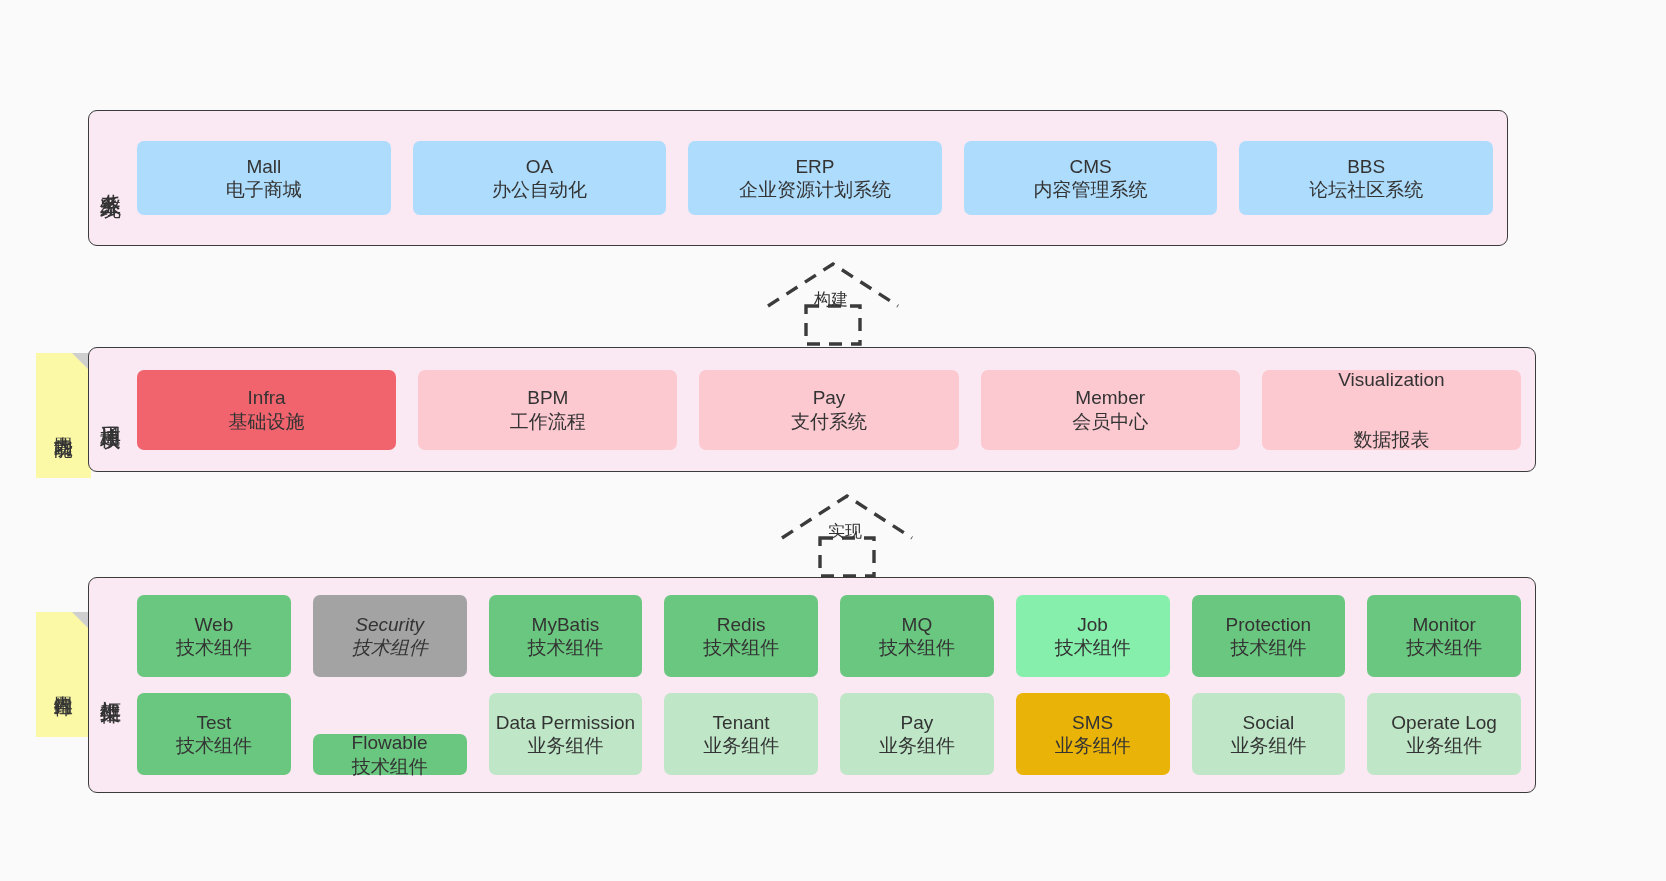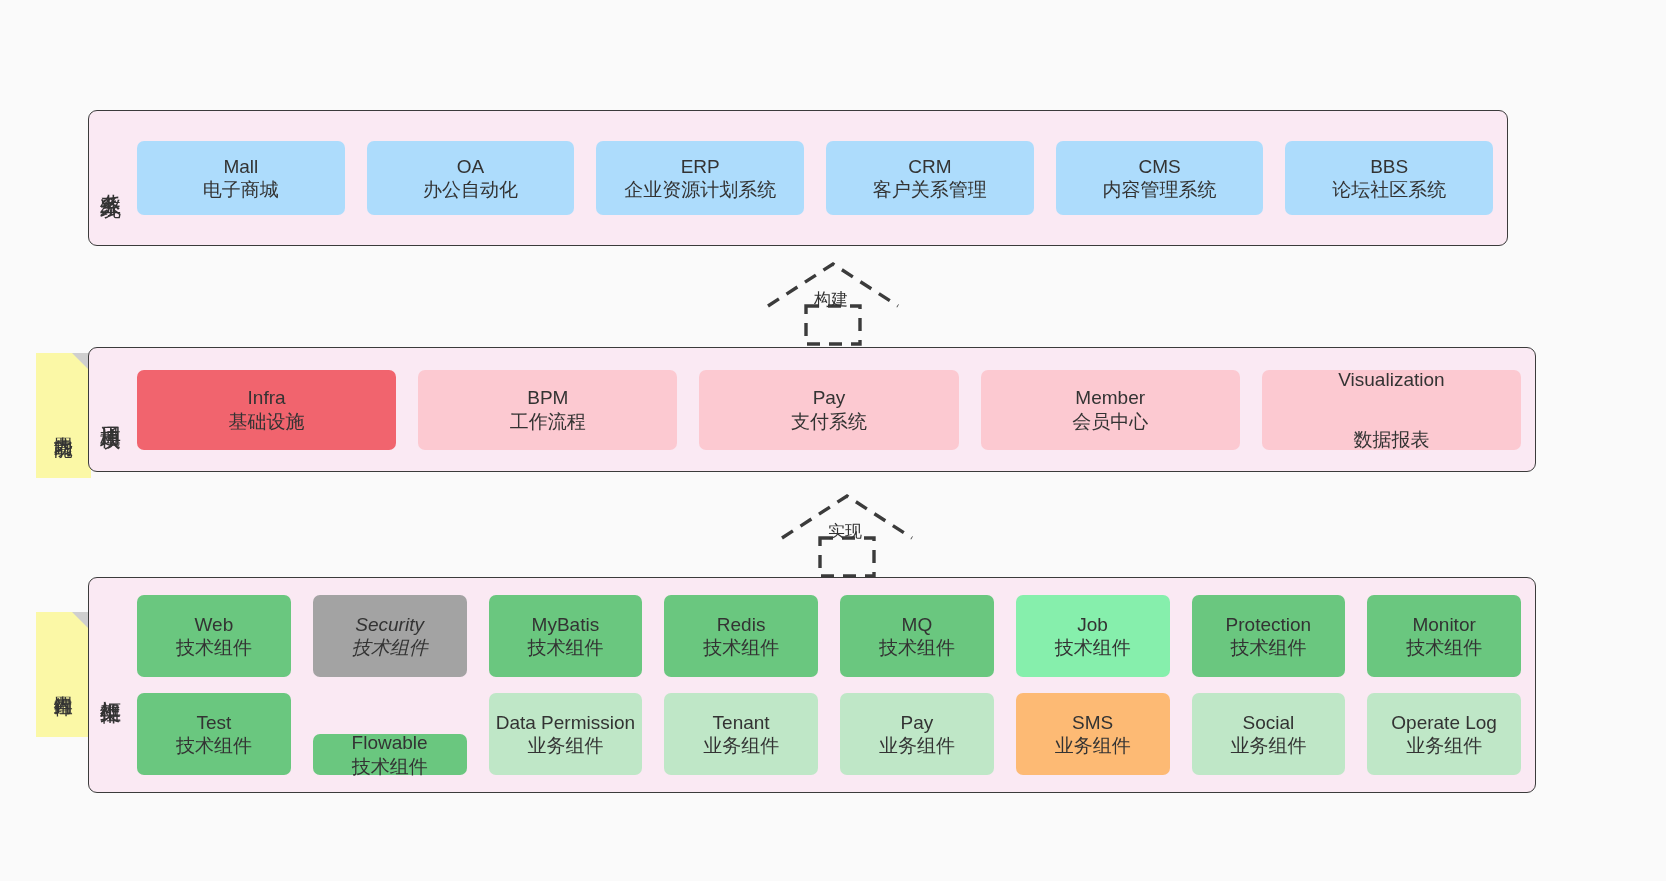--- a/index.html
+++ b/index.html
@@ -135,24 +135,20 @@
           </div>
           <div class="cell" style="background: rgb(173, 220, 252);">
             <span class="t1">OA</span>
             <span class="t2">办公自动化</span>
           </div>
           <div class="cell" style="background: rgb(173, 220, 252);">
             <span class="t1">ERP</span>
             <span class="t2">企业资源计划系统</span>
           </div>
           <div class="cell" style="background: rgb(173, 220, 252);">
-            <span class="t1">CRM</span>
-            <span class="t2">客户关系管理</span>
-          </div>
-          <div class="cell" style="background: rgb(173, 220, 252);">
             <span class="t1">CMS</span>
             <span class="t2">内容管理系统</span>
           </div>
           <div class="cell" style="background: rgb(173, 220, 252);">
             <span class="t1">BBS</span>
             <span class="t2">论坛社区系统</span>
           </div>
         </div>
       </div>
   </div>
@@ -260,21 +256,21 @@
             <span class="t2">业务组件</span>
           </div>
           <div class="cell" style="background: rgb(191, 231, 199);">
             <span class="t1">Tenant</span>
             <span class="t2">业务组件</span>
           </div>
           <div class="cell" style="background: rgb(191, 231, 199);">
             <span class="t1">Pay</span>
             <span class="t2">业务组件</span>
           </div>
-          <div class="cell" style="background: #fdba74;">
+          <div class="cell" style="background: #eab308;">
             <span class="t1">SMS</span>
             <span class="t2">业务组件</span>
           </div>
           <div class="cell" style="background: rgb(191, 231, 199);">
             <span class="t1">Social</span>
             <span class="t2">业务组件</span>
           </div>
           <div class="cell" style="background: rgb(191, 231, 199);">
             <span class="t1">Operate Log</span>
             <span class="t2">业务组件</span>

